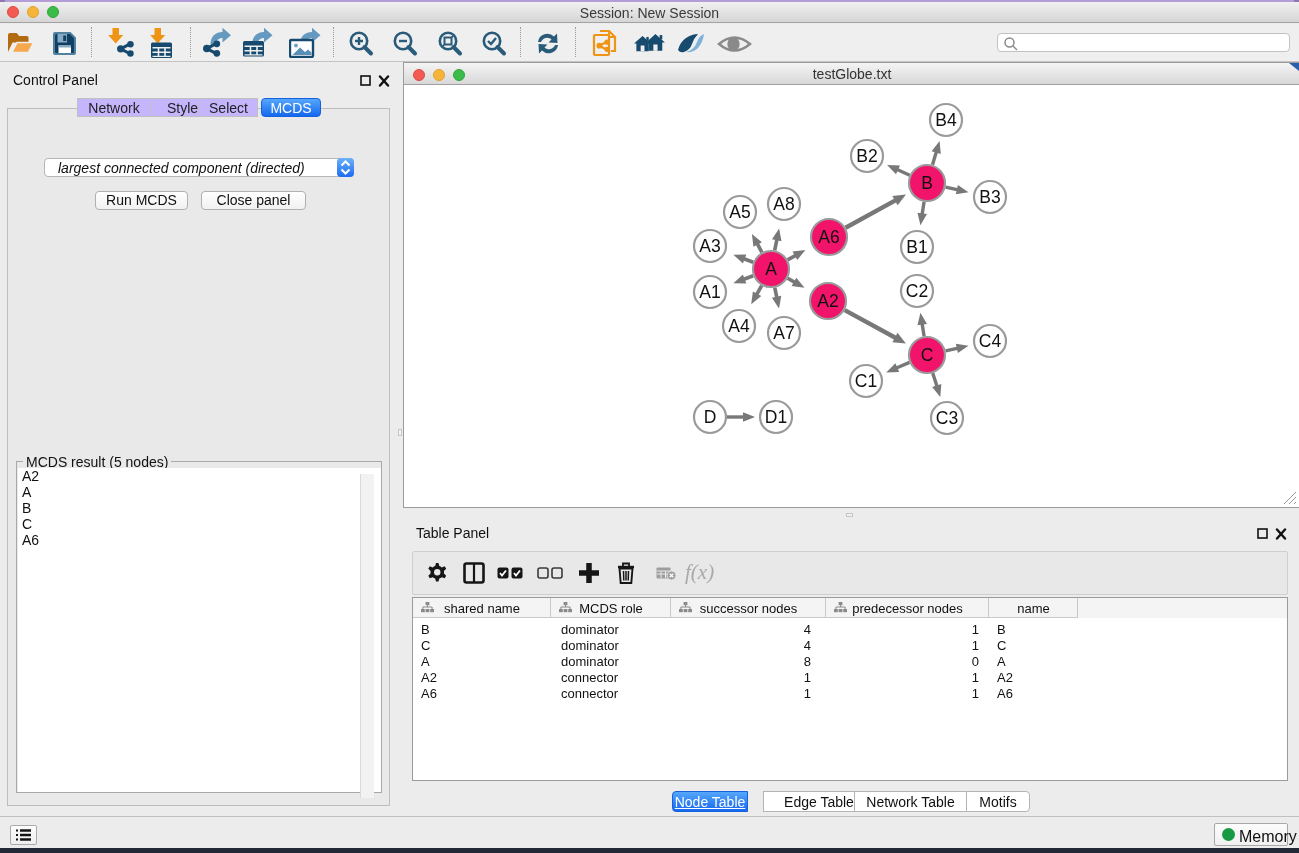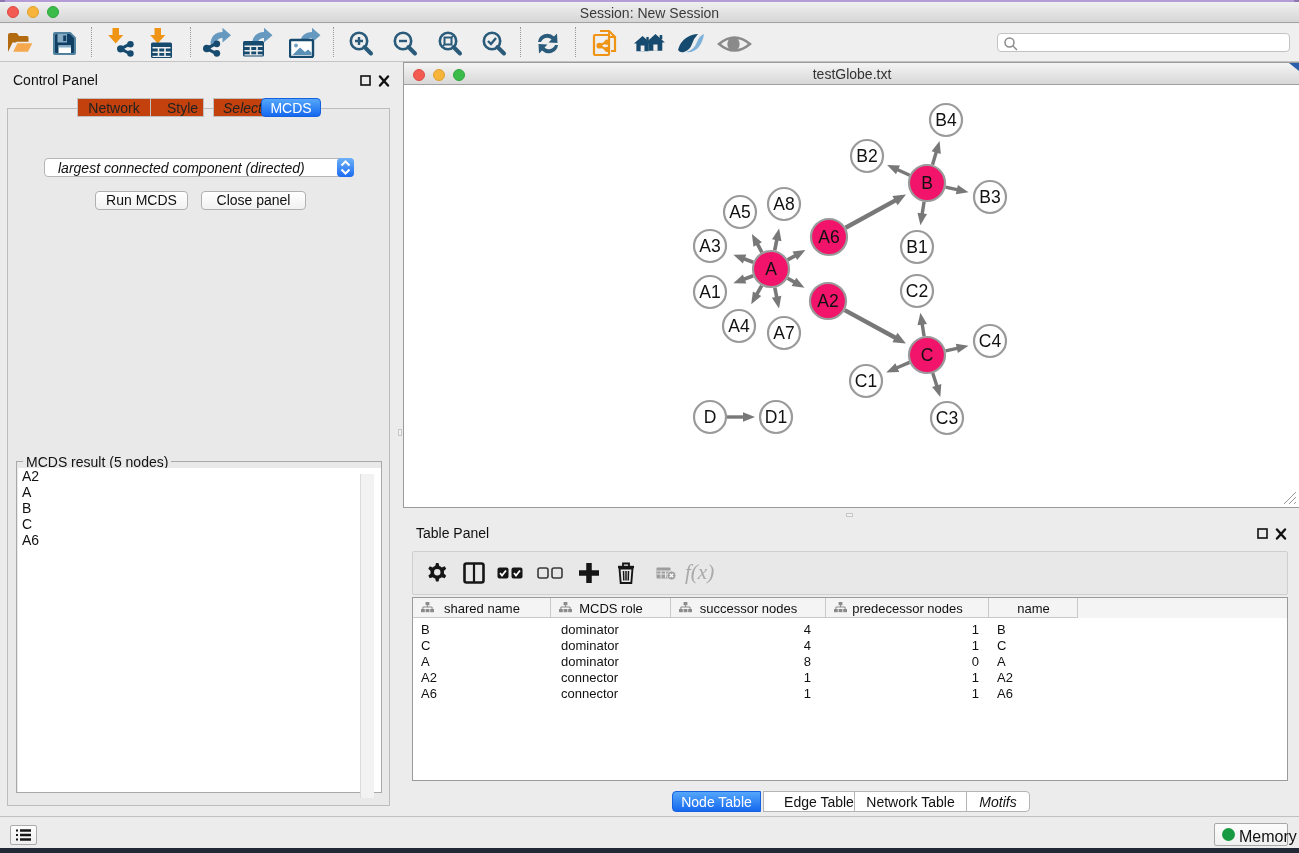--- a/index.html
+++ b/index.html
@@ -15,21 +15,21 @@
 #toolbar { left:0; top:24px; width:1299px; height:38px; background:#EFEFEF;
   border-bottom:1px solid #C4C4C4; }
 .sep { position:absolute; top:3px; height:30px; width:0;
   border-left:1px dotted #9a9a9a; }
 #searchbox { position:absolute; left:997px; top:9px; width:293px; height:19px;
   background:#fff; border:1px solid #C2C2C2; border-radius:4px; }
 #content { left:0; top:62px; width:1299px; height:754px; background:#ECECEC; }
 
 #cp-title { left:13px; top:10px; font-size:14px; color:#111; }
 #cp-tabs { left:77px; top:36px; height:19px; }
-.cptab { position:absolute; top:0; height:19px; background:#c2410c; border:1px solid #C0C0C0;
+.cptab { position:absolute; top:0; height:19px; background:#c4b5fd; border:1px solid #C0C0C0;
   font-size:14px; color:#222; text-align:center; line-height:18px; }
 #cp-pane { left:7px; top:46px; width:383px; height:698px; background:#E9E9E9;
   border:1px solid #BDBDBD; }
 #opt-label { left:0; width:383px; top:72px; text-align:center; font-size:14px; color:#111; }
 #dropdown { left:44px; top:96px; width:310px; height:19px; background:#fff;
   border:1px solid #B6B6B6; border-radius:4px; font-size:14px; color:#111;font-style:italic; }
 #dropdown span { position:absolute; left:13px; top:1px; }
 #dd-step { position:absolute; right:-1px; top:-1px; width:17px; height:19px; border-radius:4px;
   background:linear-gradient(#6CB1F9,#1D6BF2); }
 .btn { position:absolute; top:129px; height:19px; background:linear-gradient(#FFFFFF,#F1F1F1);
@@ -200,21 +200,21 @@
 <div class="abs" id="content">
   <div class="abs" id="cp-title">Control Panel</div>
   <svg class="abs" style="left:360px;top:13px" width="30" height="12" viewBox="0 0 30 12">
       <rect x="1" y="1" width="9" height="9" fill="none" stroke="#111" stroke-width="1.6"></rect>
       <path d="M20 1.5 L28 10.5 M28 1.5 L20 10.5" stroke="#111" stroke-width="2.4" stroke-linecap="round"></path>
     </svg>
   <div class="abs" id="cp-pane"></div>
   <div class="abs" id="cp-tabs">
     <div class="cptab" style="left:0px;width:74px;">Network</div>
     <div class="cptab" style="left:73px;width:54px;padding-left:11px;">Style</div>
-    <div class="cptab" style="left:136px;width:59px;font-style:italic;">Select</div>
+    <div class="cptab" style="left:122px;width:59px;">Select</div>
     <div class="cptab" style="left:184px;width:60px;background:linear-gradient(#55A7FB,#1568EE);color:#fff;border-color:#1561DE;border-radius:4px;">MCDS</div>
   </div>
   <div class="abs" id="dropdown">
       <span>largest connected component (directed)</span>
     <div id="dd-step">
         <svg width="17" height="19" viewBox="0 0 17 19" style="position:absolute;left:0;top:0">
           <path d="M4.5 7.5 L8.5 3.5 L12.5 7.5" stroke="#fff" stroke-width="2" fill="none"></path>
           <path d="M4.5 11.5 L8.5 15.5 L12.5 11.5" stroke="#fff" stroke-width="2" fill="none"></path>
         </svg>
       </div>
@@ -432,24 +432,24 @@
       <div style="position:absolute;left:258px;top:72px;width:140px;text-align:right;">1</div>
       <div style="position:absolute;left:413px;top:72px;width:153px;text-align:right;">1</div>
       <div style="position:absolute;left:584px;top:72px;">A2</div>
       <div style="position:absolute;left:8px;top:88px;">A6</div>
       <div style="position:absolute;left:148px;top:88px;">connector</div>
       <div style="position:absolute;left:258px;top:88px;width:140px;text-align:right;">1</div>
       <div style="position:absolute;left:413px;top:88px;width:153px;text-align:right;">1</div>
       <div style="position:absolute;left:584px;top:88px;">A6</div>
     </div>
   <div class="abs" id="seg">
-    <div class="segbtn" style="left:0;width:89px;border-radius:4px 0 0 4px;background:linear-gradient(#55A7FB,#1568EE);color:#fff;border-color:#1561DE;">Node Table</div>
+    <div class="segbtn" style="left:0;width:76px;border-radius:4px 0 0 4px;background:linear-gradient(#55A7FB,#1568EE);color:#fff;border-color:#1561DE;text-decoration:underline;">Node Table</div>
     <div class="segbtn" style="left:91px;width:92px;padding-left:20px;">Edge Table</div>
     <div class="segbtn" style="left:182px;width:113px;">Network Table</div>
-    <div class="segbtn" style="left:294px;width:64px;border-radius:0 4px 4px 0;font-style:italic;">Motifs</div>
+    <div class="segbtn" style="left:294px;width:64px;border-radius:0 4px 4px 0;">Motifs</div>
   </div>
 </div>
 <div class="abs" id="statusbar">
   <div style="position:absolute;left:10px;top:8px;width:27px;height:20px;background:linear-gradient(#FDFDFD,#EFEFEF);border:1px solid #ABABAB;border-radius:2px;"></div>
     <svg style="position:absolute;left:16px;top:12px" width="15" height="12" viewBox="0 0 15 12">
       <path d="M0 1.5 L2 1.5 M0 6 L2 6 M0 10.5 L2 10.5" stroke="#161616" stroke-width="2.2"></path>
       <path d="M4 1.5 L15 1.5 M4 6 L15 6 M4 10.5 L15 10.5" stroke="#161616" stroke-width="2.6"></path>
     </svg>
     <div style="position:absolute;left:1214px;top:6px;width:74px;height:23px;background:linear-gradient(#FCFCFC,#F0F0F0);border:1px solid #A8A8A8;border-radius:2px;"></div>
     <div style="position:absolute;left:1222px;top:11px;width:13px;height:13px;border-radius:50%;background:#189A43;"></div>

